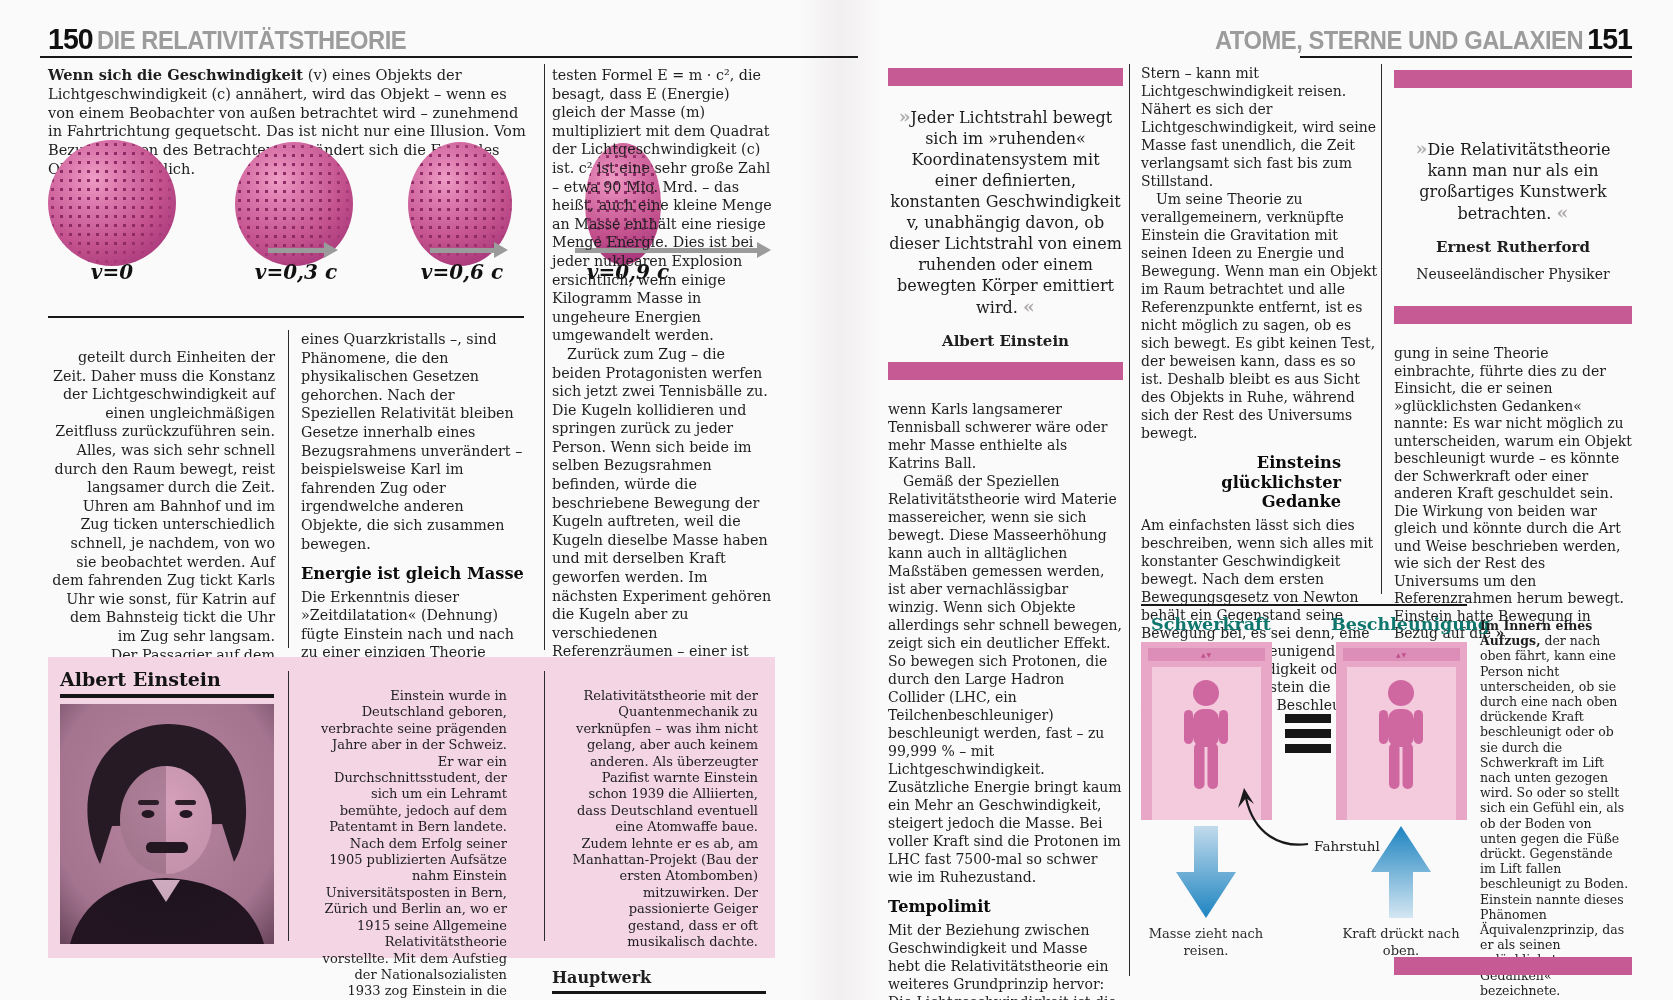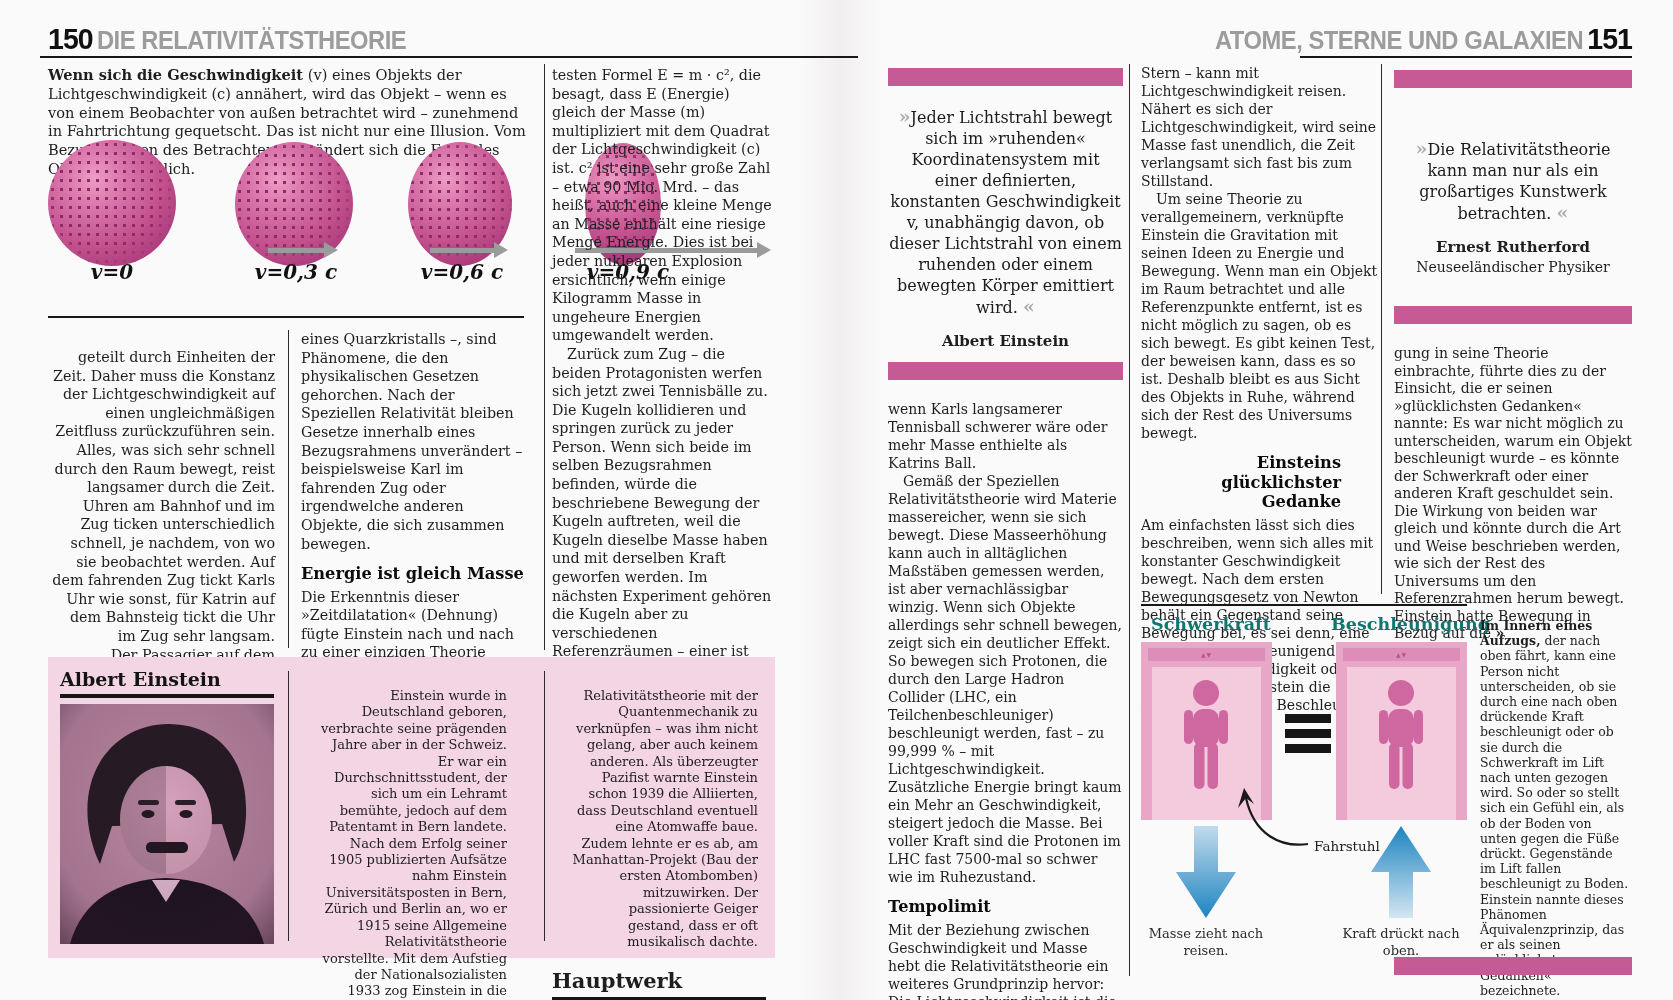--- a/index.html
+++ b/index.html
@@ -34,31 +34,31 @@
   .speed-arrow { position:absolute; height:5px; background:#9b9b9b; }
   .speed-arrow::after { content:""; position:absolute; right:-14px; top:-6px;
     border-left:14px solid #9b9b9b; border-top:8.5px solid rgba(0,0,0,0); border-bottom:8.5px solid rgba(0,0,0,0); }
   .speed-label { position:absolute; font-weight:bold; font-style:italic; font-size:20px; color:#111; text-align:center; }
   
   .bio-box { position:absolute; background:#f3d5e3; }
   .bio-title { font-weight:bold; font-size:19px; color:#141414; }
   .bio-rule { position:absolute; height:4px; background:#151515; }
   .bio-text { font-size:13px; line-height:16.4px; }
   .bio-text p { margin:17px;text-align:right; }
-  .hw-heading { font-weight:bold; font-size:21px; }
+  .hw-heading { font-weight:bold; font-size:16px; }
   .hw-entry { font-size:13.5px; line-height:17px; }
   .hw-entry .yr { font-weight:normal; }
   .hw-entry .ti { font-style:italic; }
   
   .pinkbar { position:absolute; height:18px; background:#c65a95; }
   .quote-block { position:absolute; text-align:center; }
   .quote-text { font-size:16px; line-height:21px; color:#1b1b1b; }
   .qmark { color:#adabab; font-weight:bold; font-size:19px; }
   .quote-author { font-weight:bold; font-size:15px; margin-top:14px; }
-  .quote-role { font-size:14px; margin-top:3px; }
+  .quote-role { font-size:14px; margin-top:10px; }
   
   .diagram-heading { position:absolute; font-weight:bold; font-size:17.5px; color:#0f766e; }
   .elevator { position:absolute; width:131px; height:178px; background:#e9a7c8; }
   .elevator .band { position:absolute; top:6px; left:7px; right:7px; height:13px; background:#dc8db8; text-align:center; font-size:6px; color:#c0518d; line-height:13px; letter-spacing:1px; }
   .elevator .cab { position:absolute; top:25px; left:11px; right:11px; bottom:0; background:#f4cadd; }
   .caption { position:absolute; font-size:13px; line-height:16.5px; text-align:center; color:#2b2b2b; }
   .fahrstuhl { position:absolute; font-size:13.5px; color:#222; }
   .eqbar { position:absolute; width:46px; height:9px; background:#161616; }
   .cont-mark { font-weight:bold; color:#1d1d1d; }
   .sidebar-note { position:absolute; font-size:12.5px; line-height:15.2px; -webkit-hyphens:auto; hyphens:auto; }

